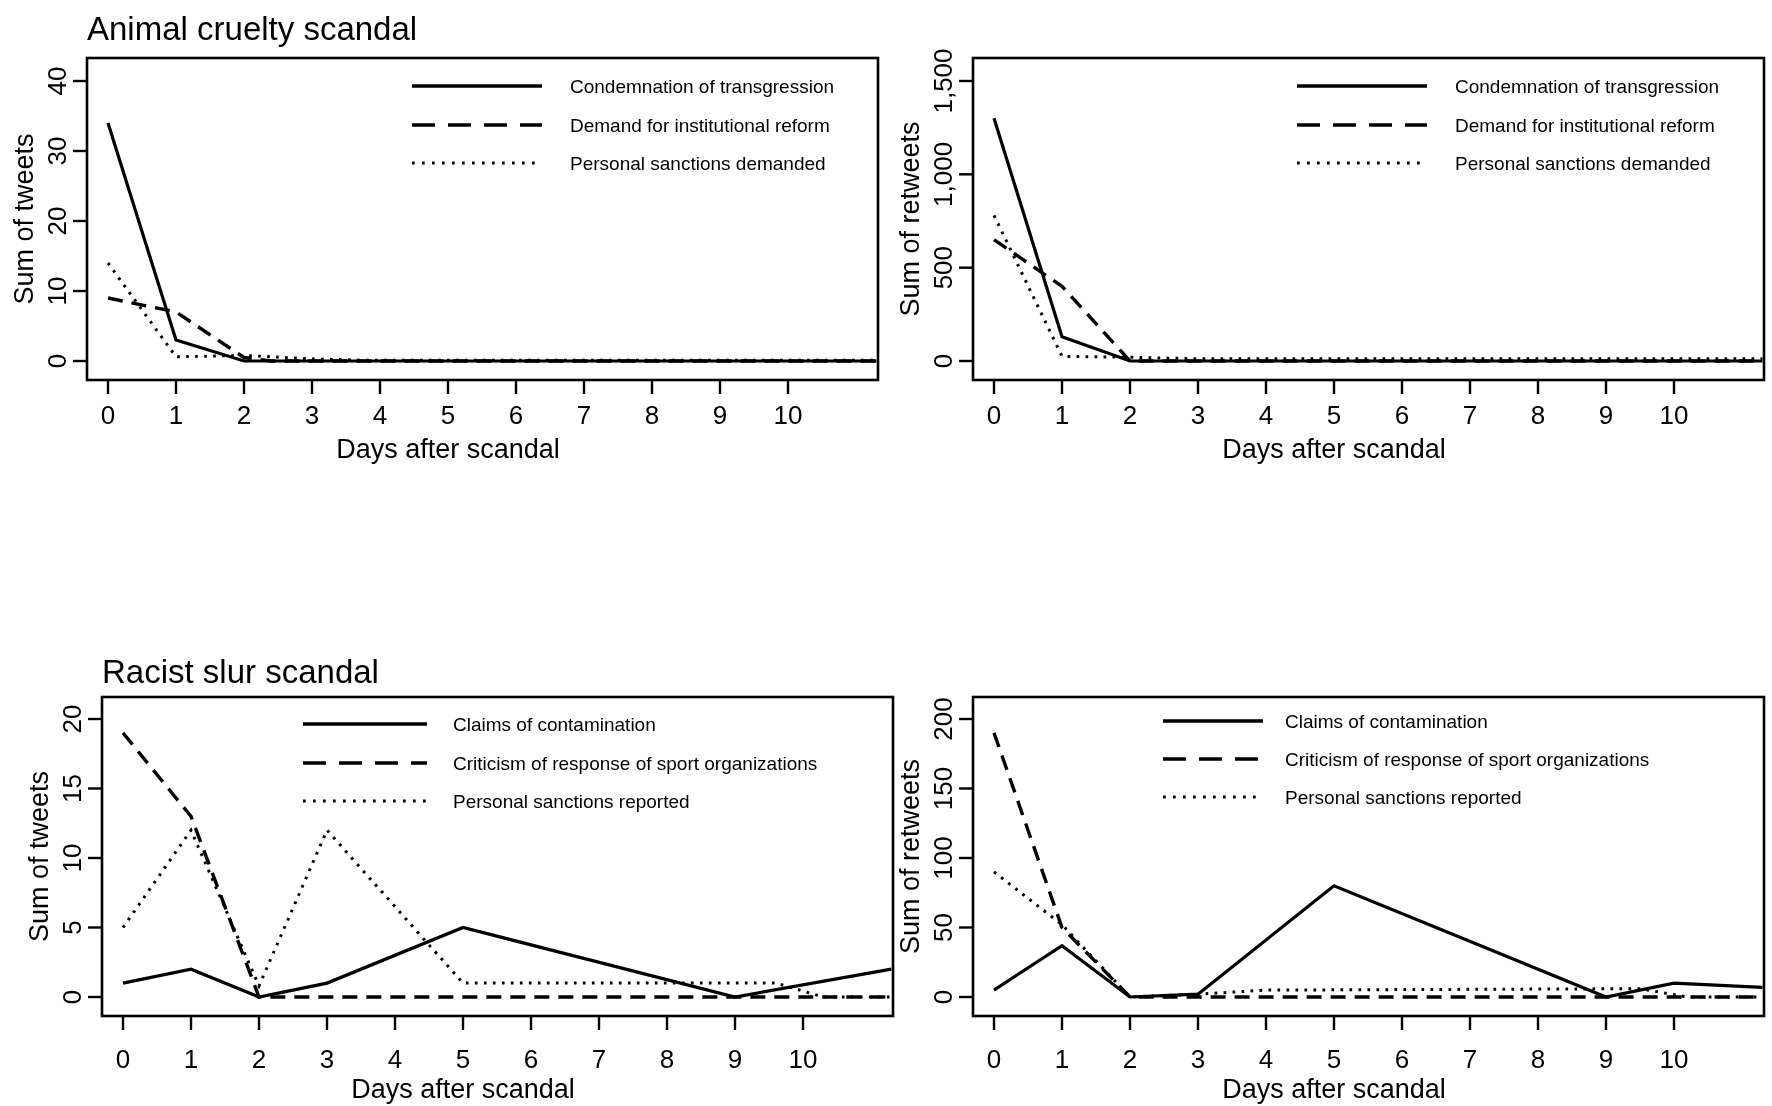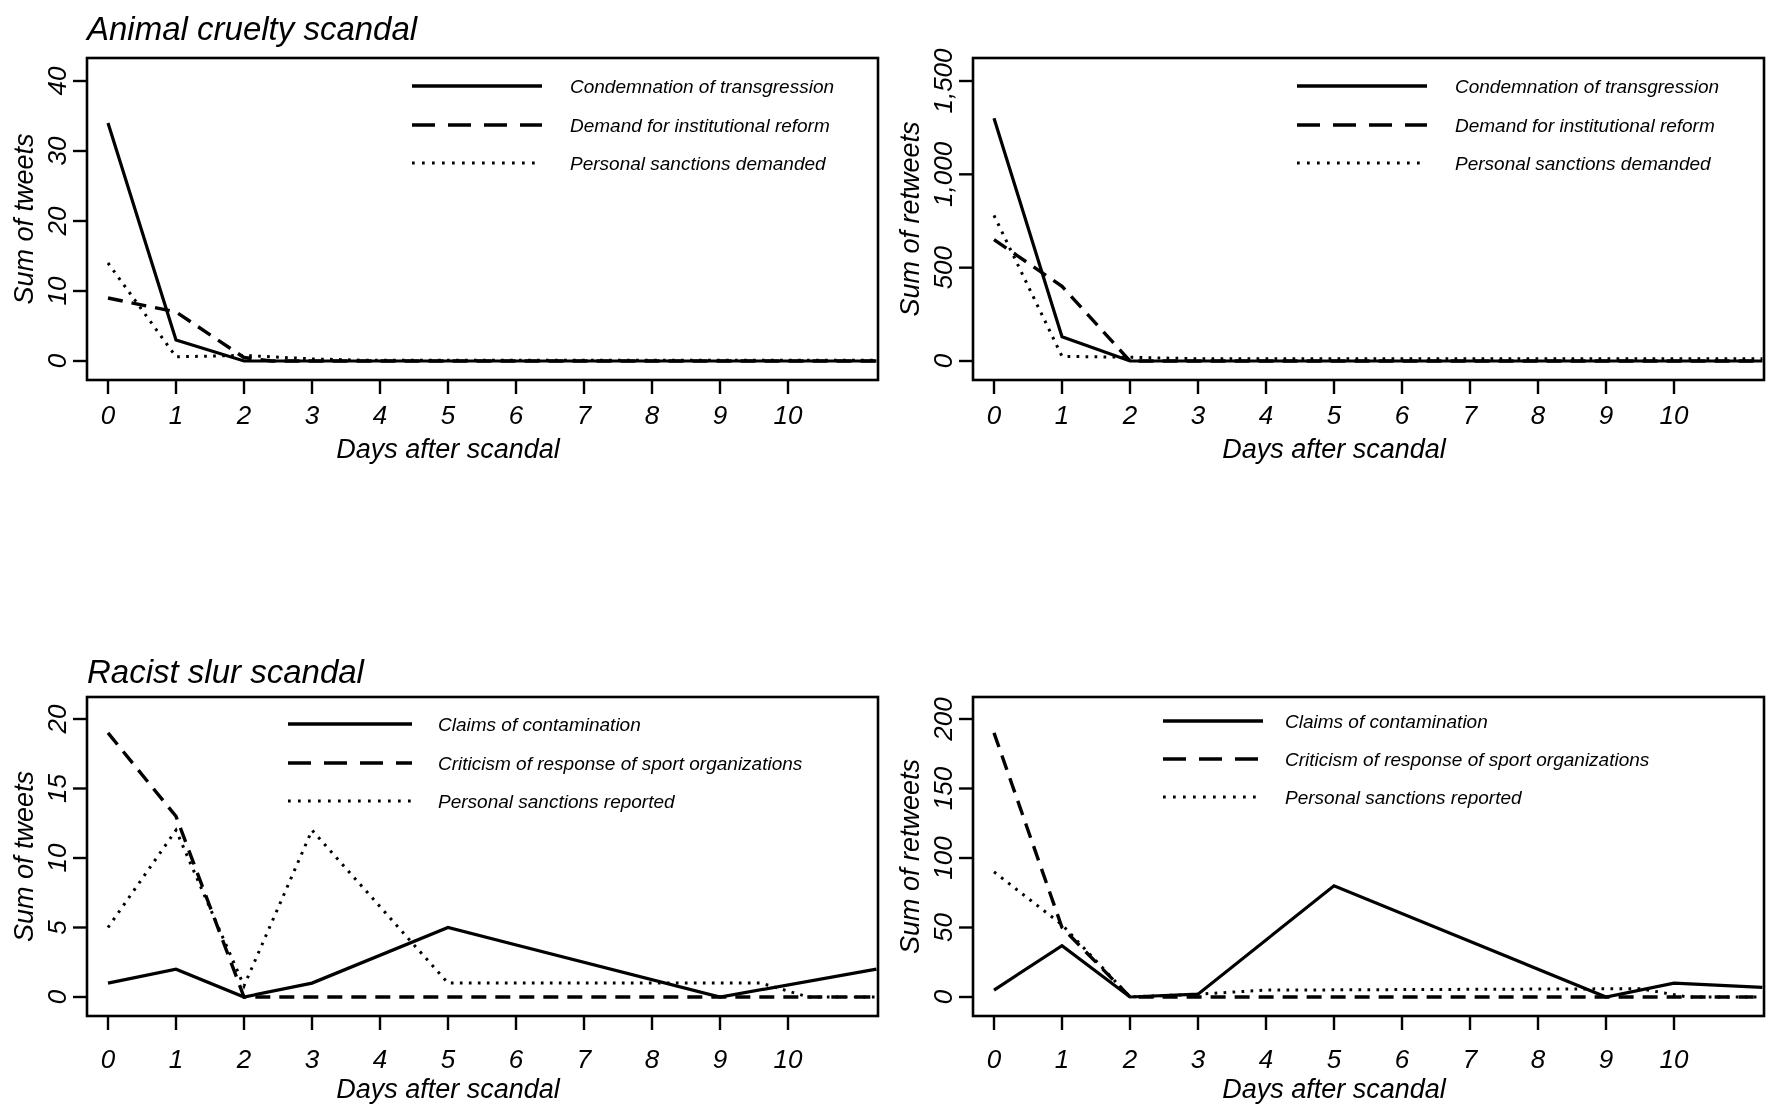--- a/index.html
+++ b/index.html
@@ -2,27 +2,26 @@
 <html><head>
 <meta charset="utf-8">
 <style>
   html,body{margin:0;padding:0;background:#ffffff;}
   #canvas{
     position:relative;
     width:1772px;height:1106px;
     background:#ffffff;
     font-family:"Liberation Sans", sans-serif;
     overflow:hidden;
-    font-style:italic;
   }
   .chart{position:absolute;}
   .chart svg{display:block;}
   #chart-0{left:0;top:0;}
   #chart-1{left:886px;top:0;}
-  #chart-2{left:0;top:640px;}
+  #chart-2{left:15px;top:640px;}
   #chart-3{left:886px;top:640px;}
   text{fill:#000;}
 </style>
 </head>
 <body>
 
 <div id="canvas">
   <div class="chart" id="chart-0">
       <svg width="886" height="500" viewBox="0 0 886 500" xmlns="http://www.w3.org/2000/svg">
         <text x="87" y="40" font-size="33" font-family="&quot;Liberation Sans&quot;, sans-serif">Animal cruelty scandal</text>

